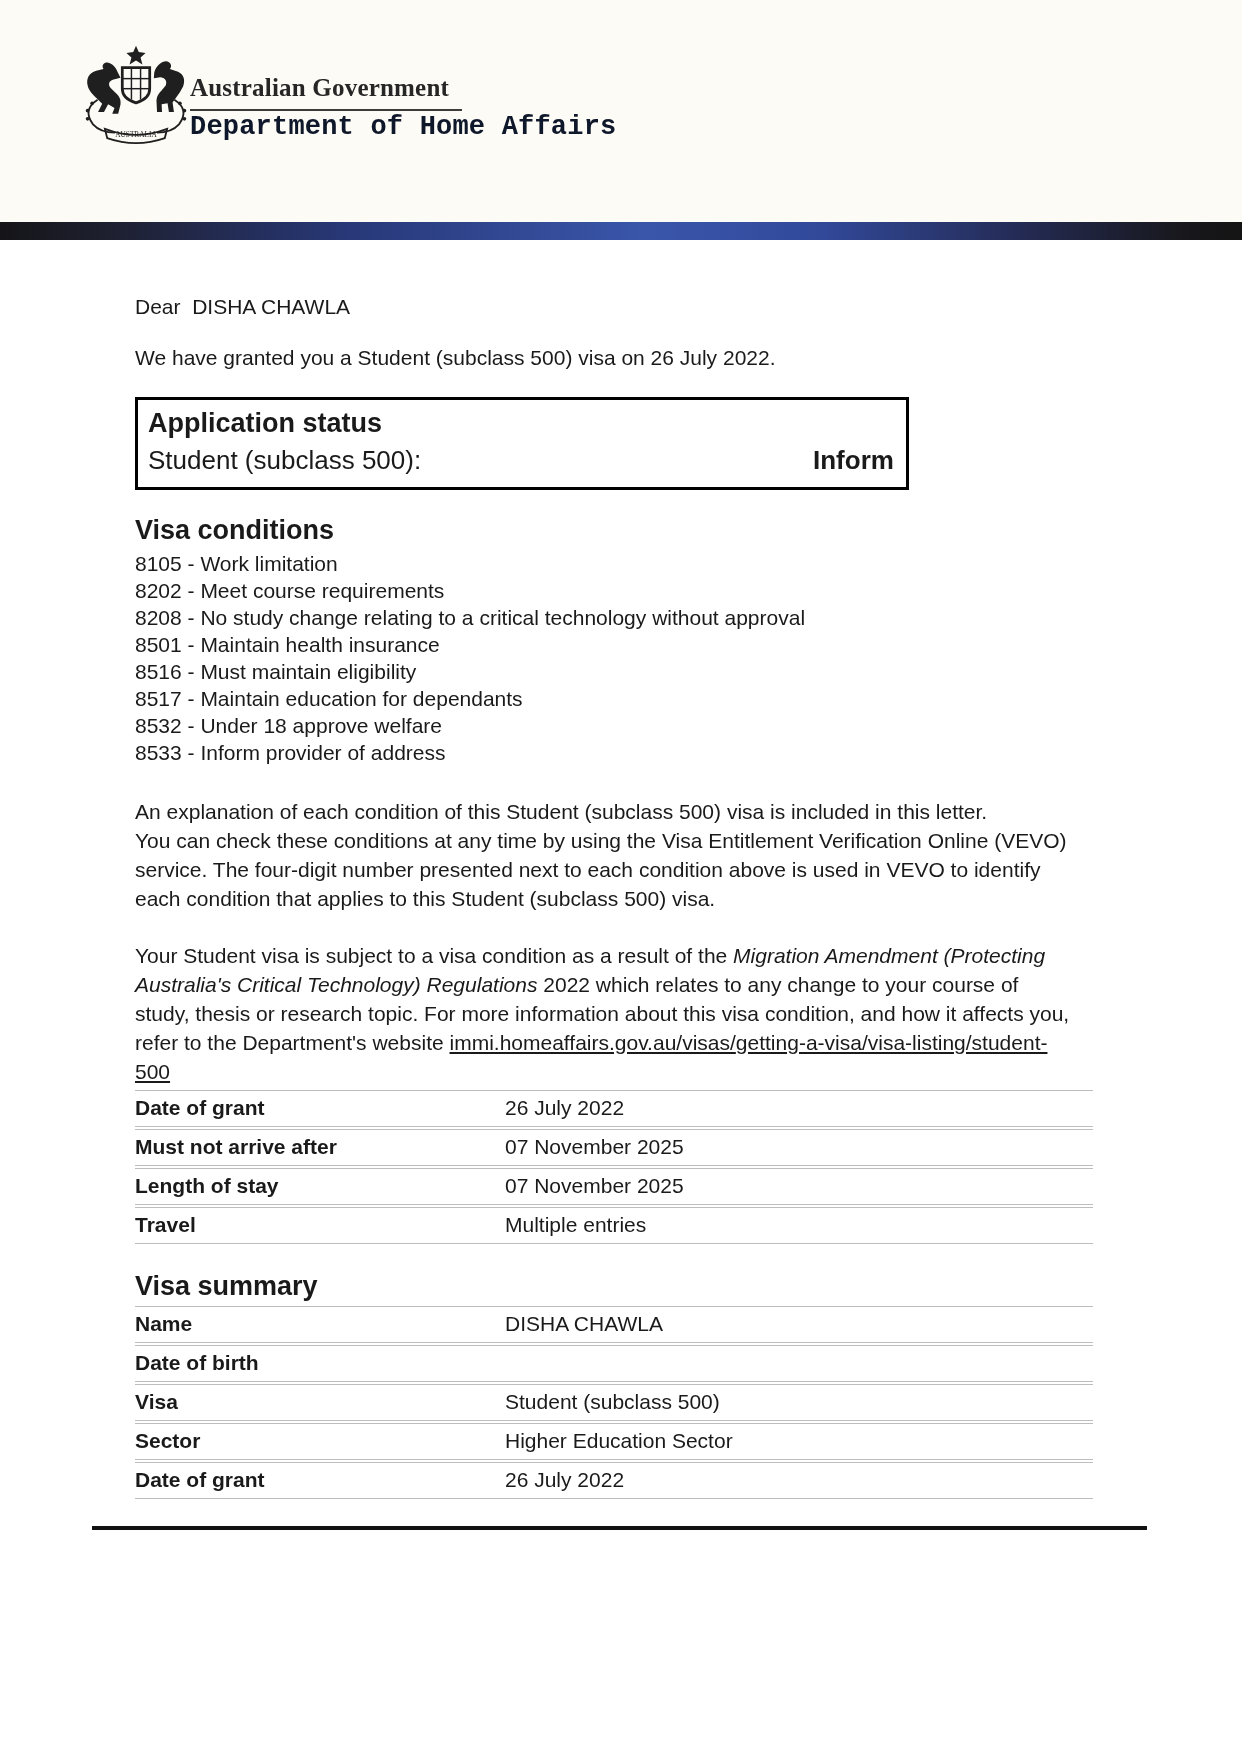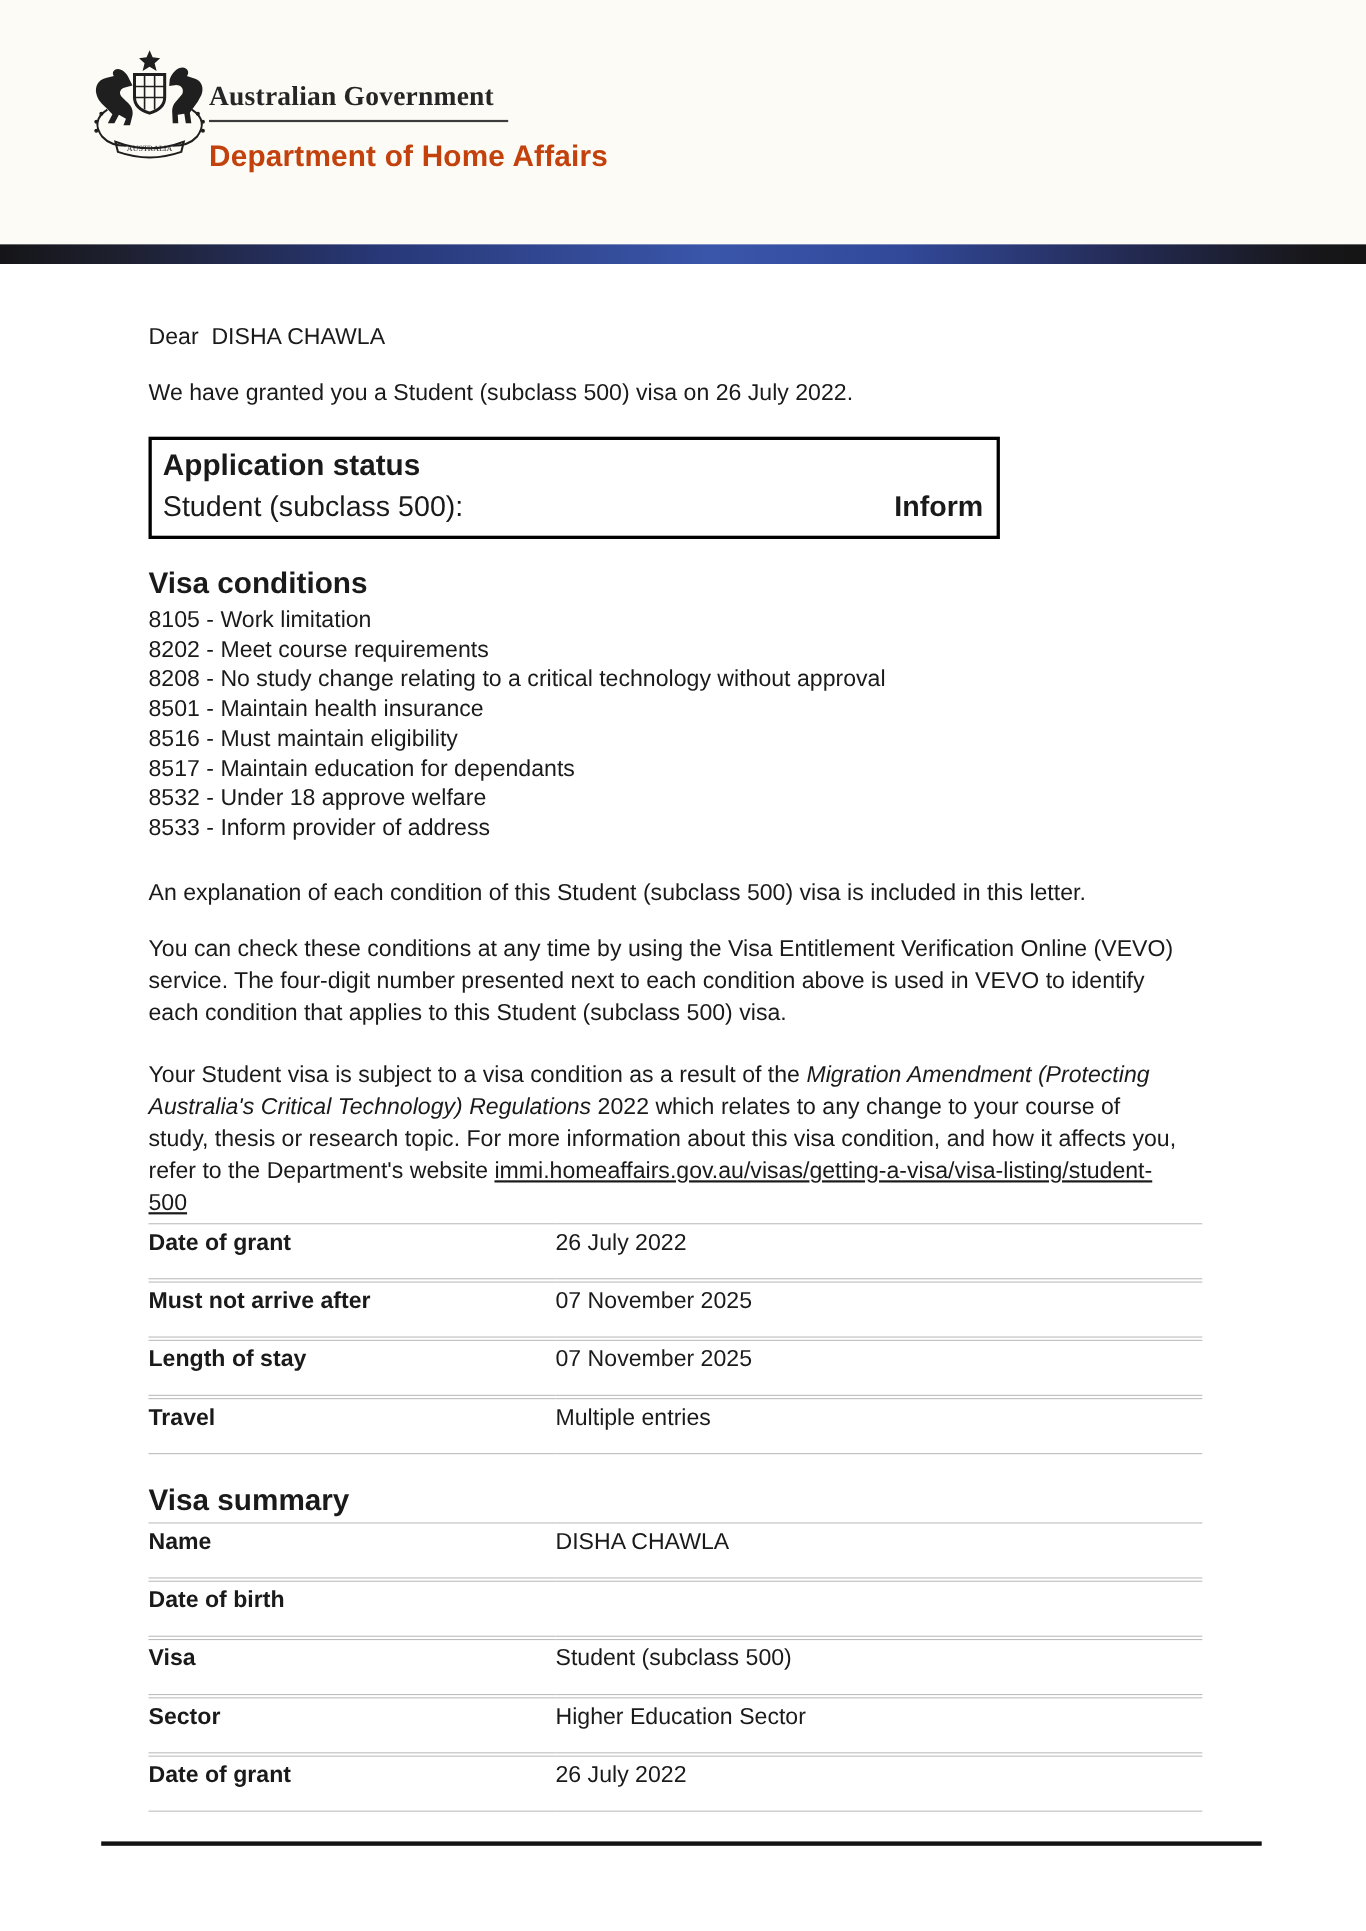--- a/index.html
+++ b/index.html
@@ -38,25 +38,25 @@
     color: #262626;
     letter-spacing: 0.2px;
   }
   .head-divider {
     width: 272px;
     height: 2px;
     background: #3c3c3c;
     margin-top: 7px;
   }
   .dept-title {
-    font-family: Liberation Sans, sans-serif;
+    font-family: Liberation Mono, monospace;
     font-weight: bold;
     font-size: 27px;
-    color: #c2410c;
-    margin-top: 16px;
+    color: #0f172a;
+    margin-top: 1px;
     letter-spacing: 0.2px;
   }
   .accent-bar {
     height: 18px;
     background: linear-gradient(90deg,
       #151518 0%, #1e2030 9%, #283878 28%, #3a56aa 52%,
       #32499a 66%, #242b55 82%, #18181d 95%, #141414 100%);
   }
 
   
@@ -96,39 +96,39 @@
     line-height: 32px;
   }
   .conditions-list {
     list-style: none;
     margin-top: 4px;
   }
   .conditions-list li { line-height: 27px; }
 
   .para { width: 940px; }
   .para.explanation { margin-top: 31px; }
-  .para.vevo { margin-top: 22px; }
+  .para.vevo { }
   .para.critical { margin-top: 28px; }
   .italic { font-style: italic; }
   .doc-link { text-decoration: underline; color: #1a1a1a; cursor: pointer; }
 
   .heading-duration { margin-top: 18px; }
   .heading-summary  { margin-top: 24px; }
 
   table.info-table {
     margin-top: 2px;
     width: 958px;
     border-collapse: separate;
     border-spacing: 0 2px;
     font-size: 21px;
   }
   table.info-table td {
     border-top: 1.5px solid #bdbdbd;
     border-bottom: 1.5px solid #bdbdbd;
-    padding: 3px 0 19px 0;
+    padding: 3px 0 5px 0;
     line-height: 27px;
     vertical-align: top;
   }
   table.info-table td.row-label { width: 370px; font-weight: bold; }
   table.info-table td.row-value { }
 
   .bottom-rule {
     margin-top: 25px;
     margin-left: 92px;
     width: 1055px;

